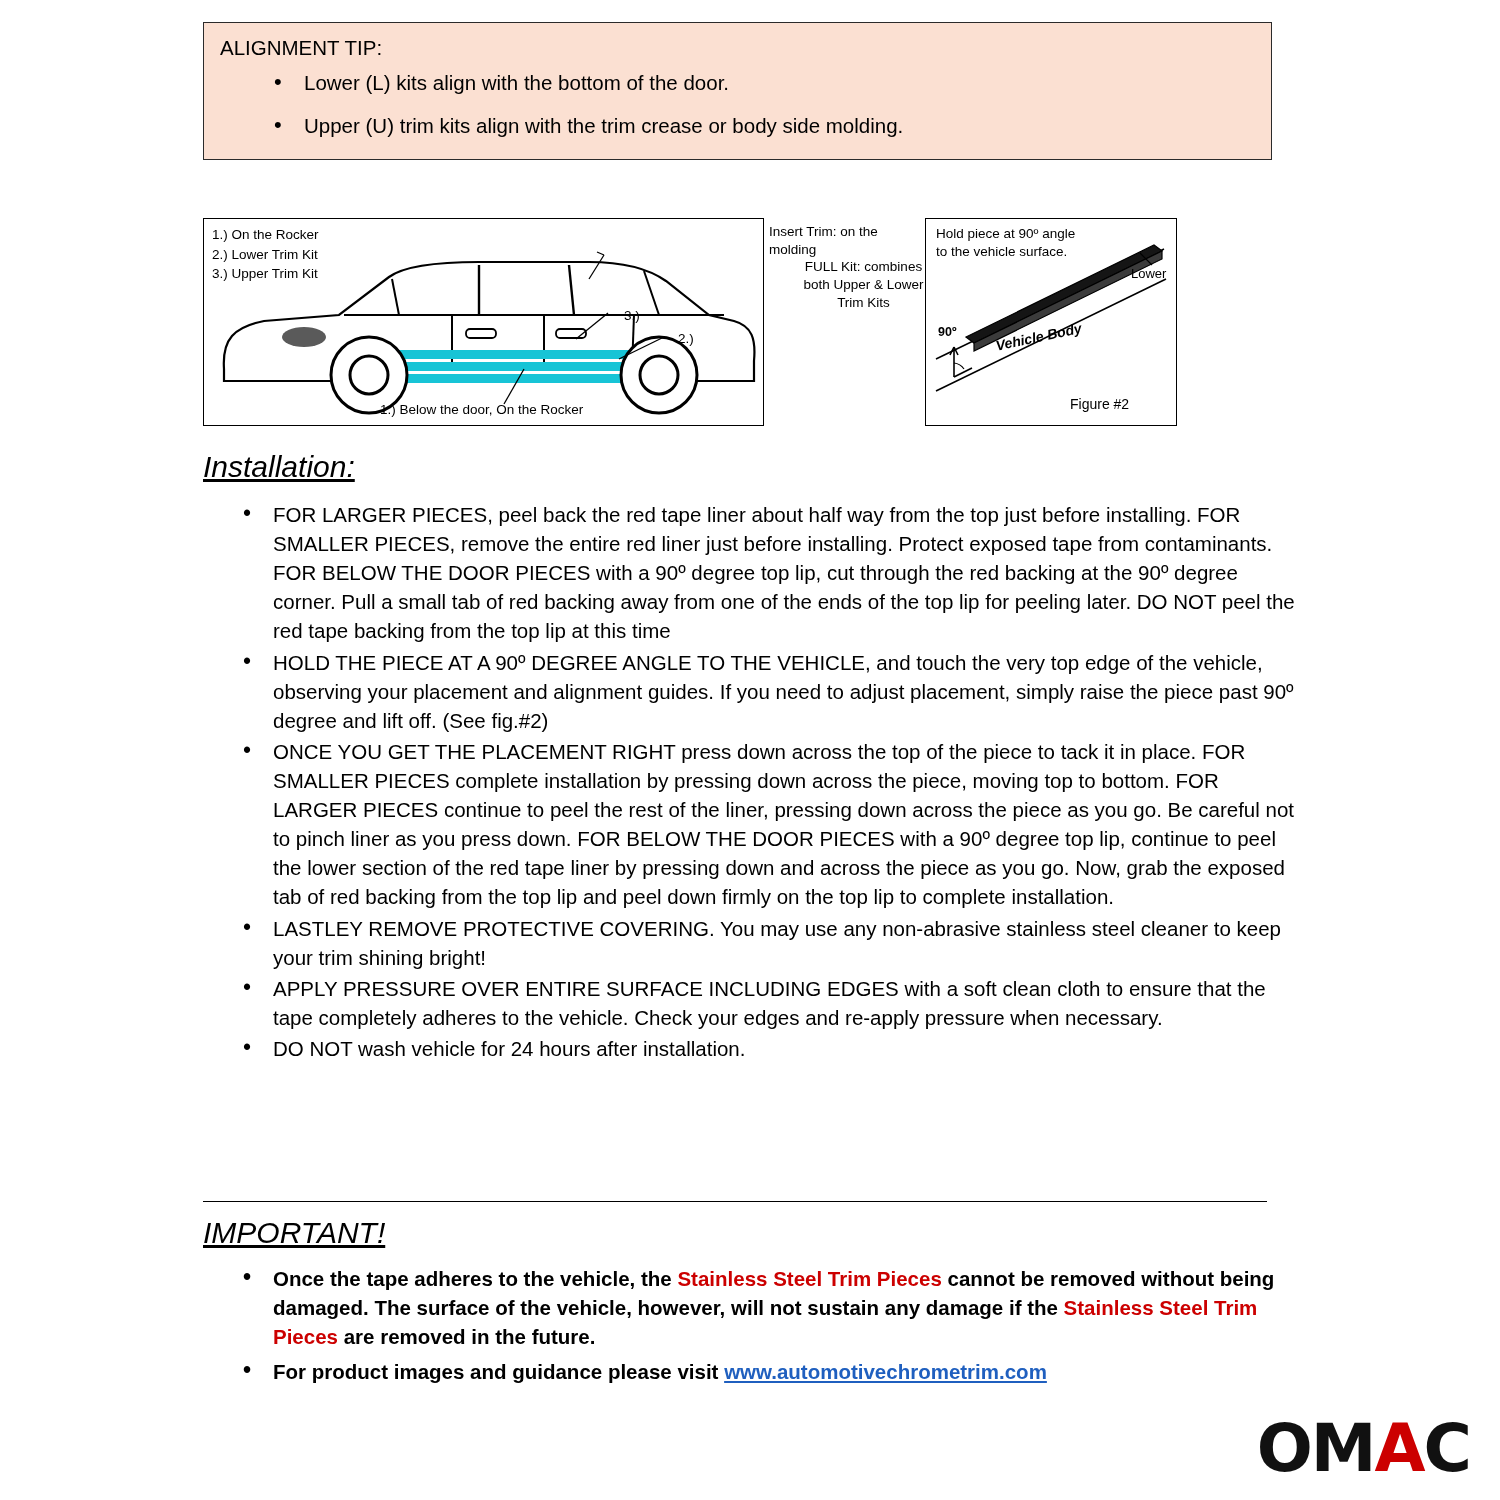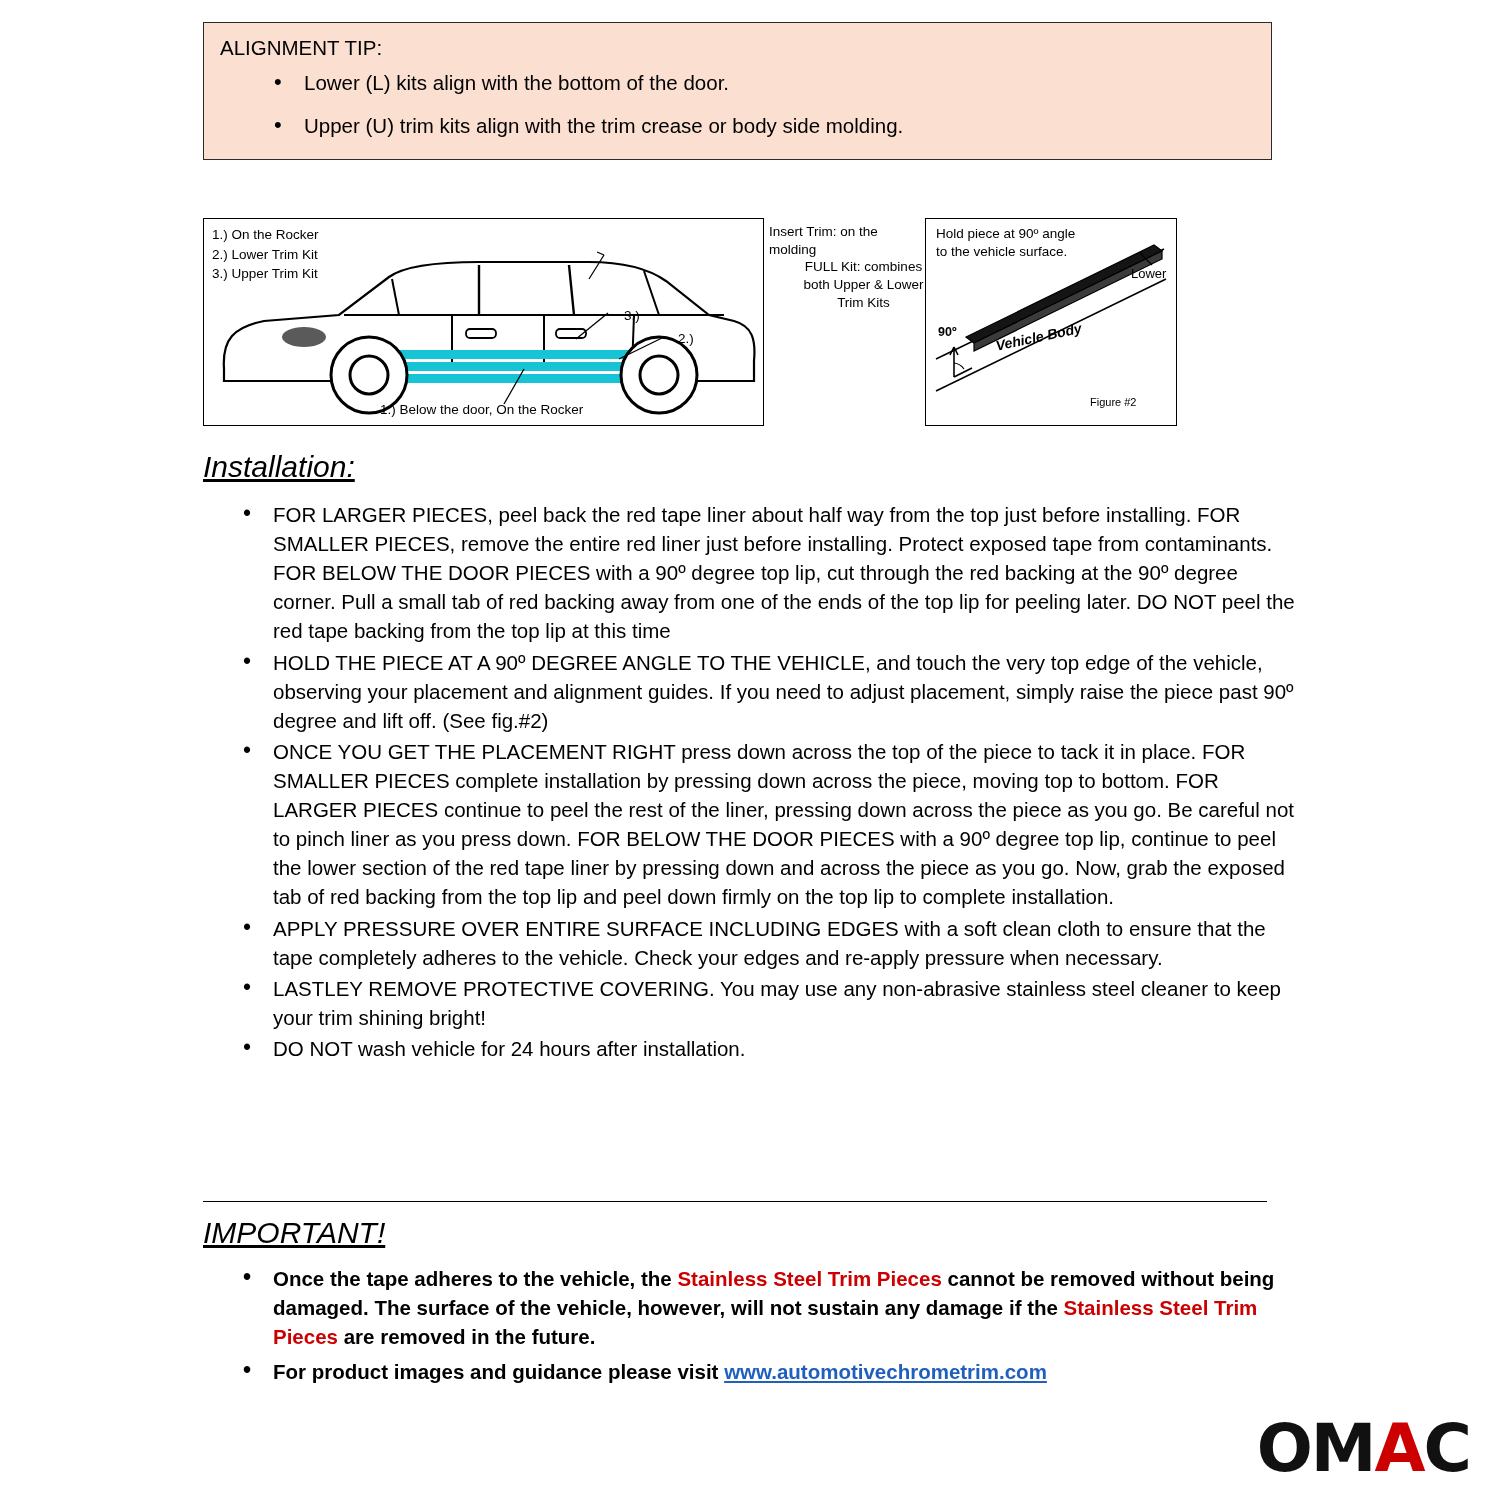--- a/index.html
+++ b/index.html
@@ -134,21 +134,21 @@
   .fig2-trim { left: 205px; top: 46px; font-size: 13px; }
   .fig2-90 { left: 12px; top: 105px; font-size: 12.5px; font-weight: bold;}
   .fig2-body {
     left: 68px; top: 118px;
     font-size: 14px;
     font-style: italic;
     font-weight: bold;
     transform: rotate(-12deg);
     transform-origin: left top;
   }
-  .fig2-cap { left: 164px; top: 176px; font-size: 11px; }
+  .fig2-cap { left: 144px; top: 176px; font-size: 14px; }
 
   
   .sec-head {
     position: absolute;
     font-size: 30px;
     font-style: italic;
     text-decoration: underline;
   }
   .install-head { left: 203px; top: 450px; }
 
@@ -324,22 +324,22 @@
       <div class="fig-label fig2-cap">Figure #2</div>
     </div>
   </div>
 
   <div class="sec-head install-head">Installation:</div>
 
   <ul class="body-list">
     <li>FOR LARGER PIECES, peel back the red tape liner about half way from the top just before installing. FOR SMALLER PIECES, remove the entire red liner just before installing. Protect exposed tape from contaminants. FOR BELOW THE DOOR PIECES with a 90º degree top lip, cut through the red backing at the 90º degree corner. Pull a small tab of red backing away from one of the ends of the top lip for peeling later. DO NOT peel the red tape backing from the top lip at this time</li>
     <li>HOLD THE PIECE AT A 90º DEGREE ANGLE TO THE VEHICLE, and touch the very top edge of the vehicle, observing your placement and alignment guides. If you need to adjust placement, simply raise the piece past 90º degree and lift off. (See fig.#2)</li>
     <li>ONCE YOU GET THE PLACEMENT RIGHT press down across the top of the piece to tack it in place.  FOR SMALLER PIECES complete installation by pressing down across the piece, moving top to bottom. FOR LARGER PIECES continue to peel the rest of the liner, pressing down across the piece as you go. Be careful not to pinch liner as you press down. FOR BELOW THE DOOR PIECES with a 90º degree top lip, continue to peel the lower section of the red tape liner by pressing down and across the piece as you go. Now, grab the exposed tab of red backing from the top lip and peel down firmly on the top lip to complete installation.</li>
+    <li>LASTLEY REMOVE PROTECTIVE COVERING. You may use any non-abrasive stainless steel cleaner to keep your trim shining bright!</li>
     <li>APPLY PRESSURE OVER ENTIRE SURFACE INCLUDING EDGES with a soft clean cloth to ensure that the tape completely adheres to the vehicle. Check your edges and re-apply pressure when necessary.</li>
-    <li>LASTLEY REMOVE PROTECTIVE COVERING. You may use any non-abrasive stainless steel cleaner to keep your trim shining bright!</li>
     <li>DO NOT wash vehicle for 24 hours after installation.</li>
   </ul>
 
   <div class="divider"></div>
 
   <div class="sec-head important-head">IMPORTANT!</div>
 
   <ul class="imp-list">
     <li>
       <span>Once the tape adheres to the vehicle, the </span><span class="hl-red">Stainless Steel Trim Pieces</span><span> cannot be removed without being damaged. The surface of the vehicle, however, will not sustain any damage if the </span><span class="hl-red">Stainless Steel Trim Pieces</span><span> are removed in the future.</span>

